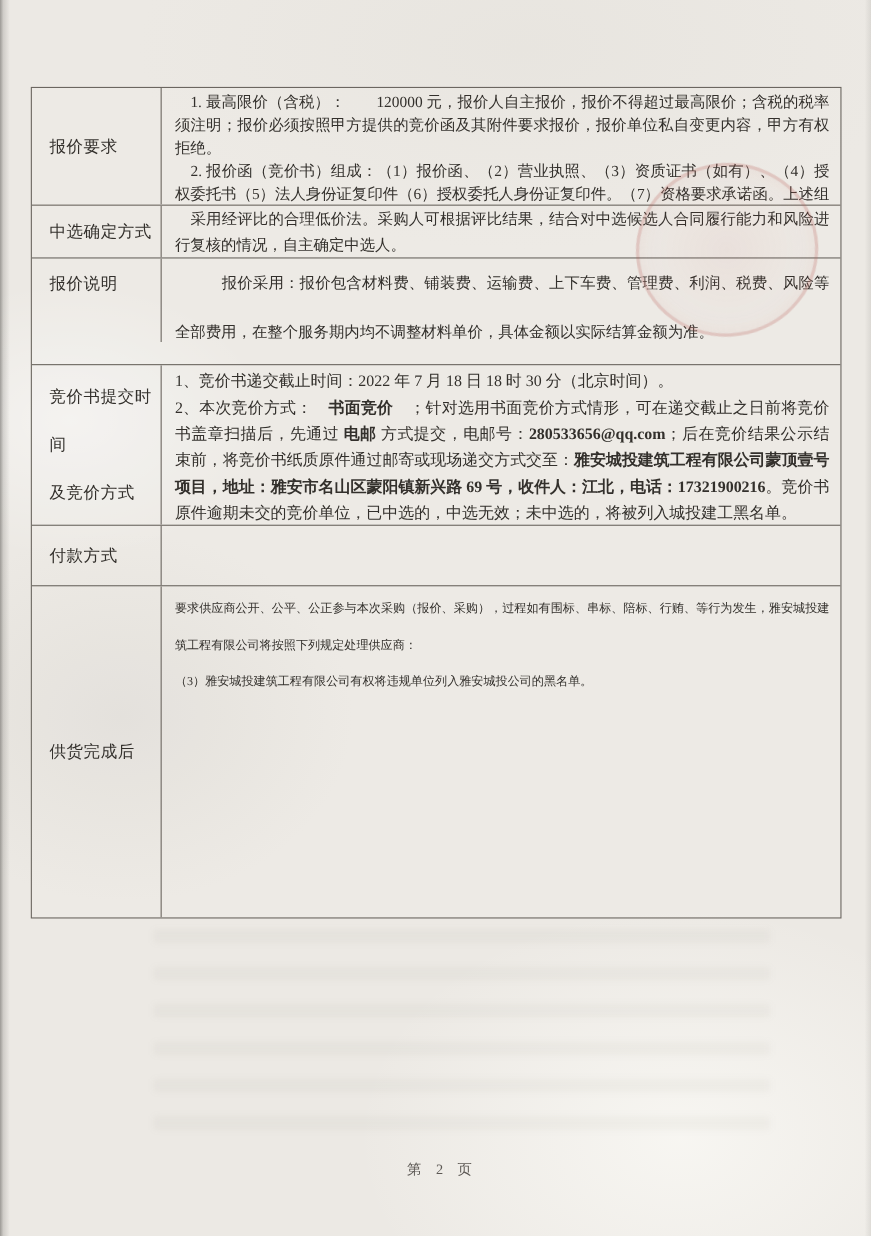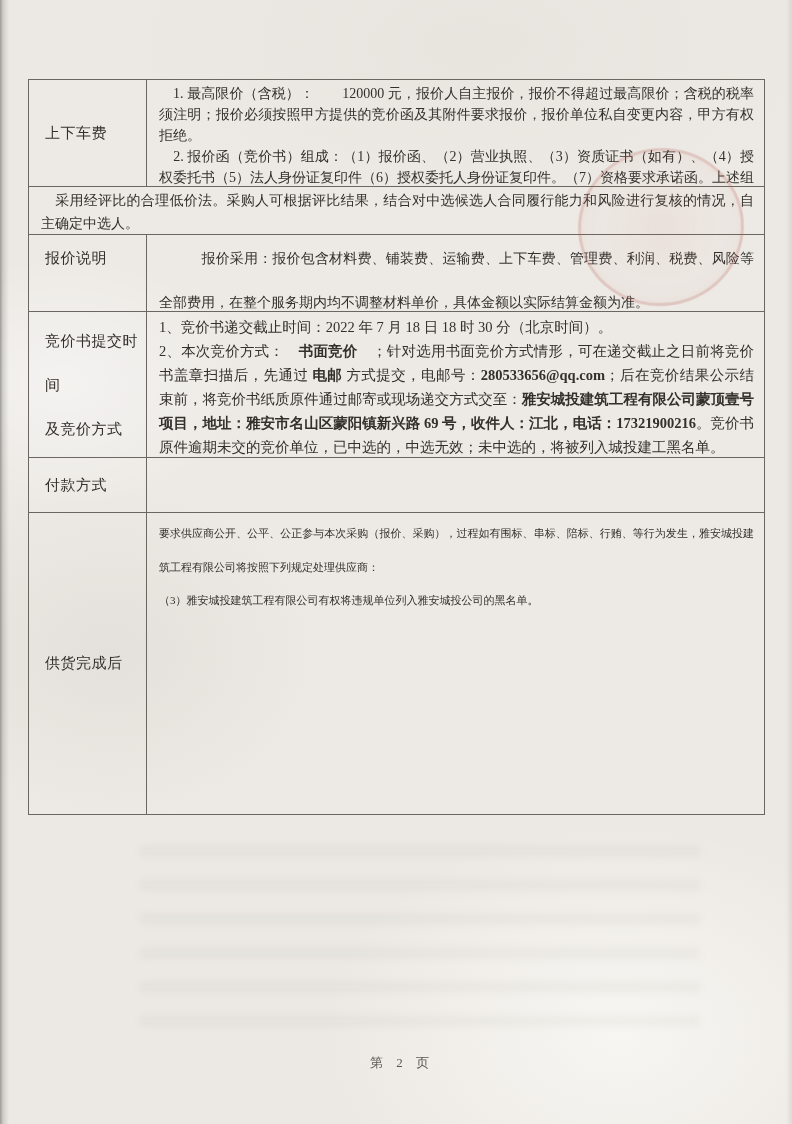--- a/index.html
+++ b/index.html
@@ -42,21 +42,21 @@
     font-size:14px;text-align:justify;
   }
   .tcontent p{margin:0;}
   .u{text-underline-offset:3px;}
   .b{font-weight:bold;}
   
   .row-0{height:106px;} .row-0 .tcontent{line-height:21px;padding-top:3px;}
   .row-1{height:48px;}  .row-1 .tcontent{line-height:23px;padding-top:2px;}
   .row-2{height:77px;justify-content:flex-end;}  .row-2 .tcontent{line-height:44px;padding-top:2px;}
   .row-2 .tlabel{align-items:flex-start;padding-top:14px;}
-  .row-3{height:146px;} .row-3 .tcontent{line-height:24px;padding-top:3px;font-size:14.5px;}
+  .row-3{height:146px;margin-top:20px;} .row-3 .tcontent{line-height:24px;padding-top:3px;font-size:14.5px;}
   .row-3 .tlabel{line-height:44px;}
   .row-4{height:55px;}  .row-4 .tcontent{line-height:22px;padding-top:6px;}
   .row-5{height:302px;} .row-5 .tcontent{line-height:33.5px;padding-top:4px;font-size:11px;}
   
   .stamp{
     position:absolute;left:578px;top:148px;width:160px;height:152px;
     border:3px solid rgba(186,96,88,.26);
     border-radius:50%;
     background:radial-gradient(ellipse at 50% 50%, rgba(190,100,92,.07), rgba(190,100,92,.02) 60%, rgba(0,0,0,0) 75%);
     box-shadow:inset 0 0 16px rgba(186,96,88,.10);
@@ -78,27 +78,28 @@
     text-align:center;font-size:13px;color:#5c5854;letter-spacing:5px;
   }
 </style>
 </head>
 <body>
 
 <div class="paper">
 
   <div class="doc-table">
       <div class="trow row-0">
-        <div class="tlabel">上下车费</div>
+        <div class="tlabel">报价要求</div>
         <div class="tcontent">
           <p><span>　1. 最高限价（含税）：</span><span class="u">　　120000 </span><span>元，报价人自主报价，报价不得超过最高限价；含税的税率须注明；报价必须按照甲方提供的竞价函及其附件要求报价，报价单位私自变更内容，甲方有权拒绝。</span></p>
           <p><span>　2. 报价函（竞价书）组成：（1）报价函、（2）营业执照、（3）资质证书（如有）、（4）授权委托书（5）法人身份证复印件（6）授权委托人身份证复印件。（7）资格要求承诺函。上述组成附件均需盖章，并胶装或订书机装订成册，不得散页递交。</span></p>
         </div>
       </div>
       <div class="trow row-1">
+        <div class="tlabel">中选确定方式</div>
         <div class="tcontent">
           <p><span>　采用经评比的合理低价法。采购人可根据评比结果，结合对中选候选人合同履行能力和风险进行复核的情况，自主确定中选人。</span></p>
         </div>
       </div>
       <div class="trow row-2">
         <div class="tlabel">报价说明</div>
         <div class="tcontent">
           <p><span>　　　报价采用：报价包含材料费、铺装费、运输费、上下车费、管理费、利润、税费、风险等全部费用，在整个服务期内均不调整材料单价，具体金额以实际结算金额为准。</span></p>
         </div>
       </div>

